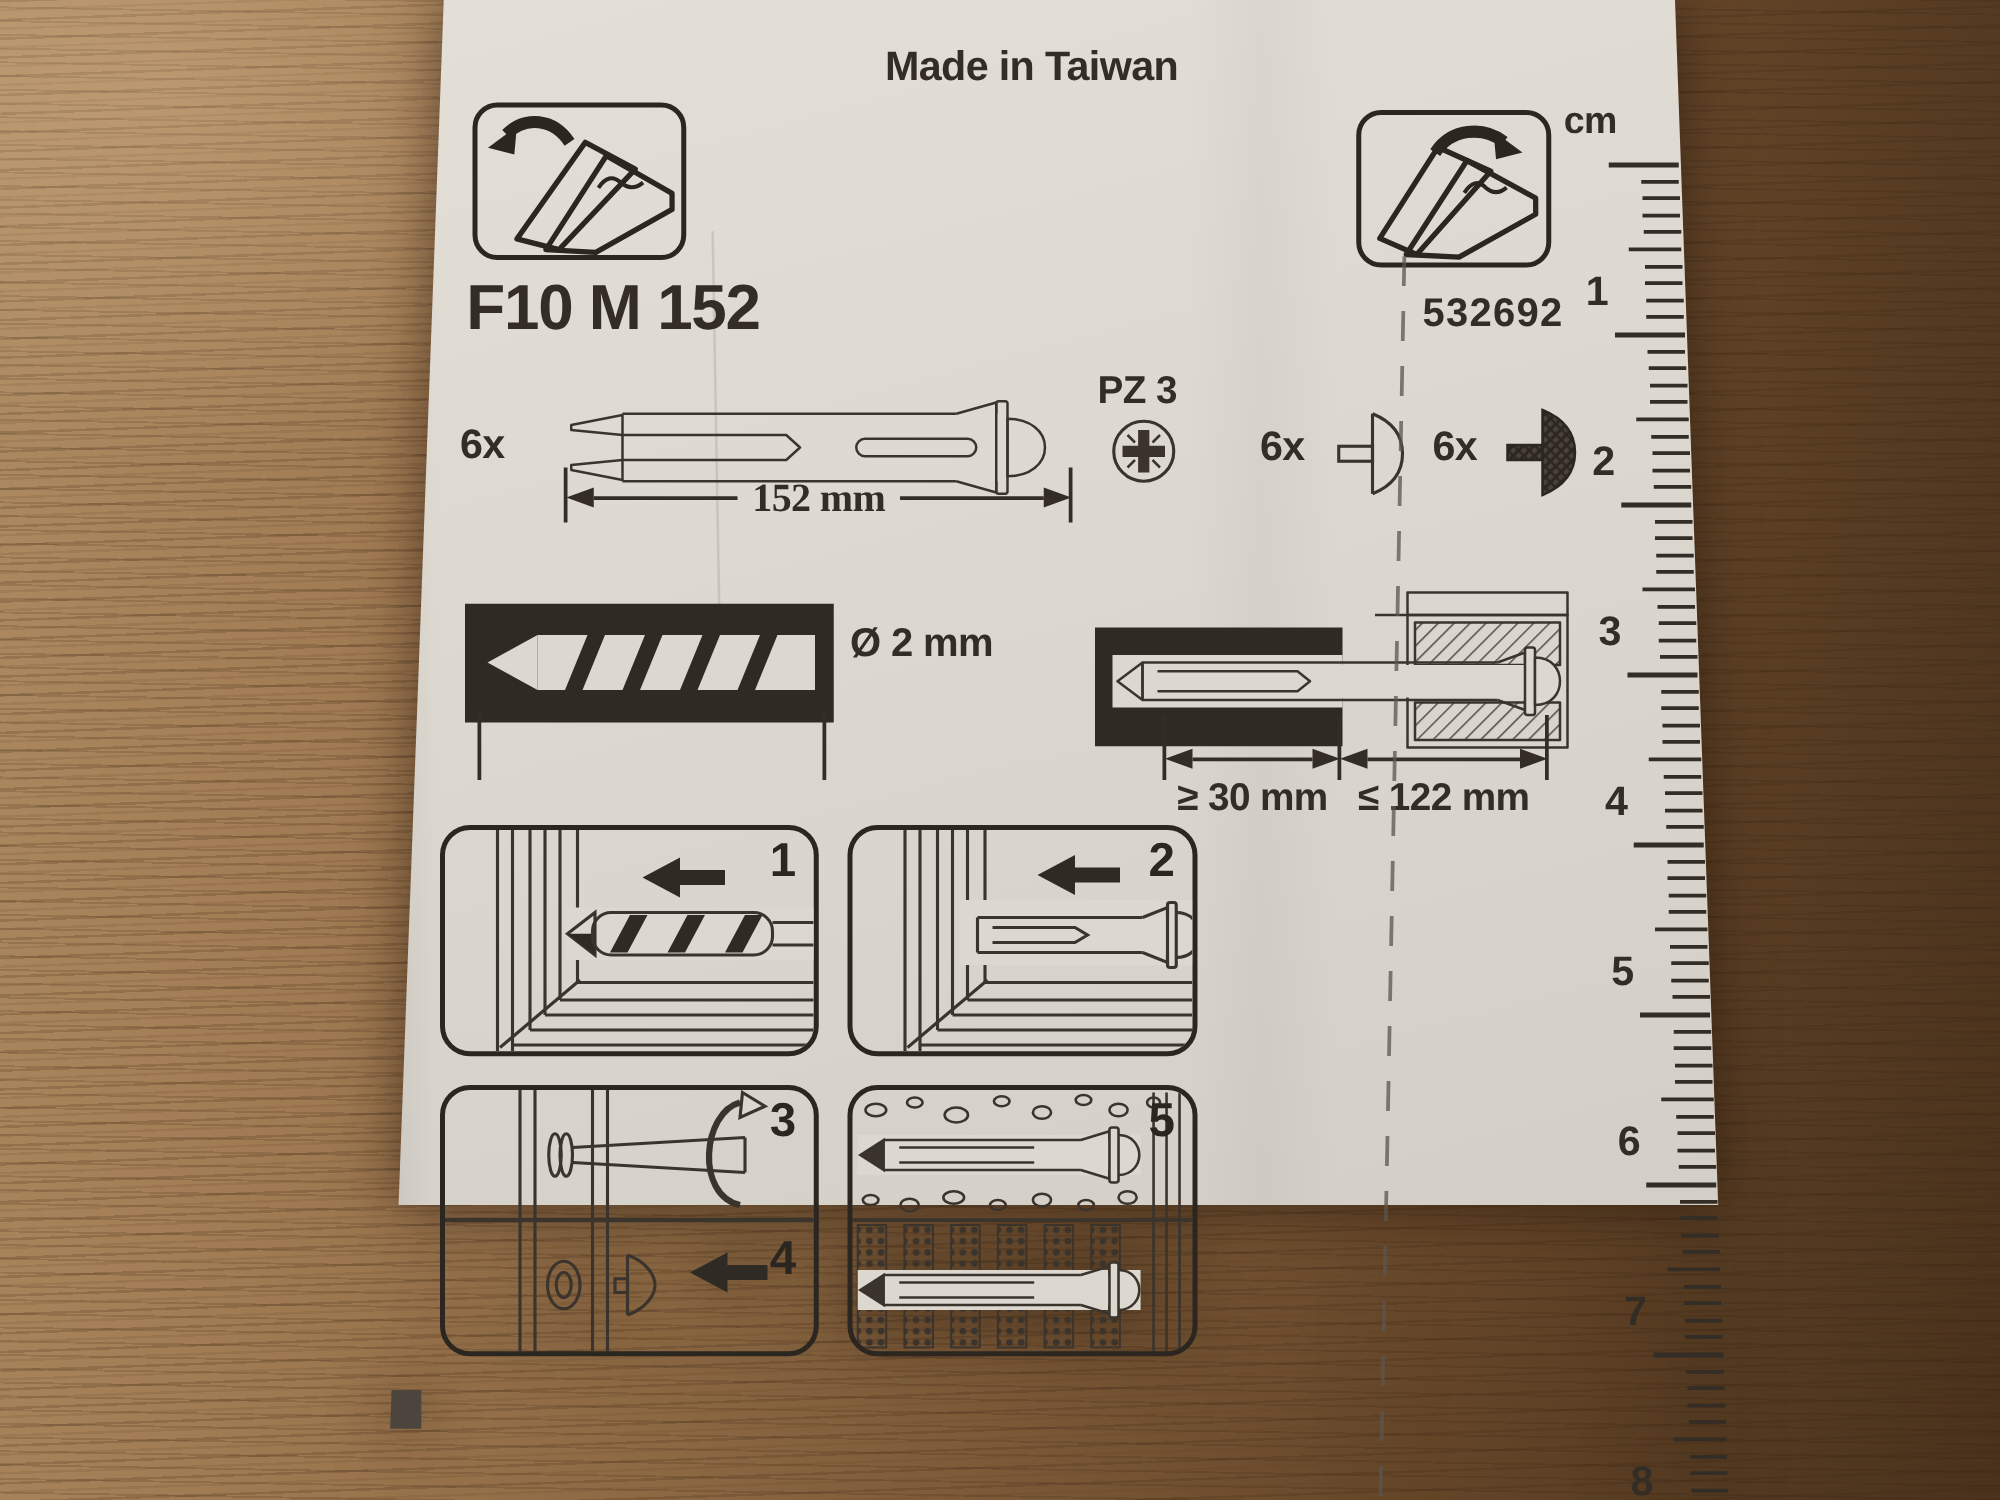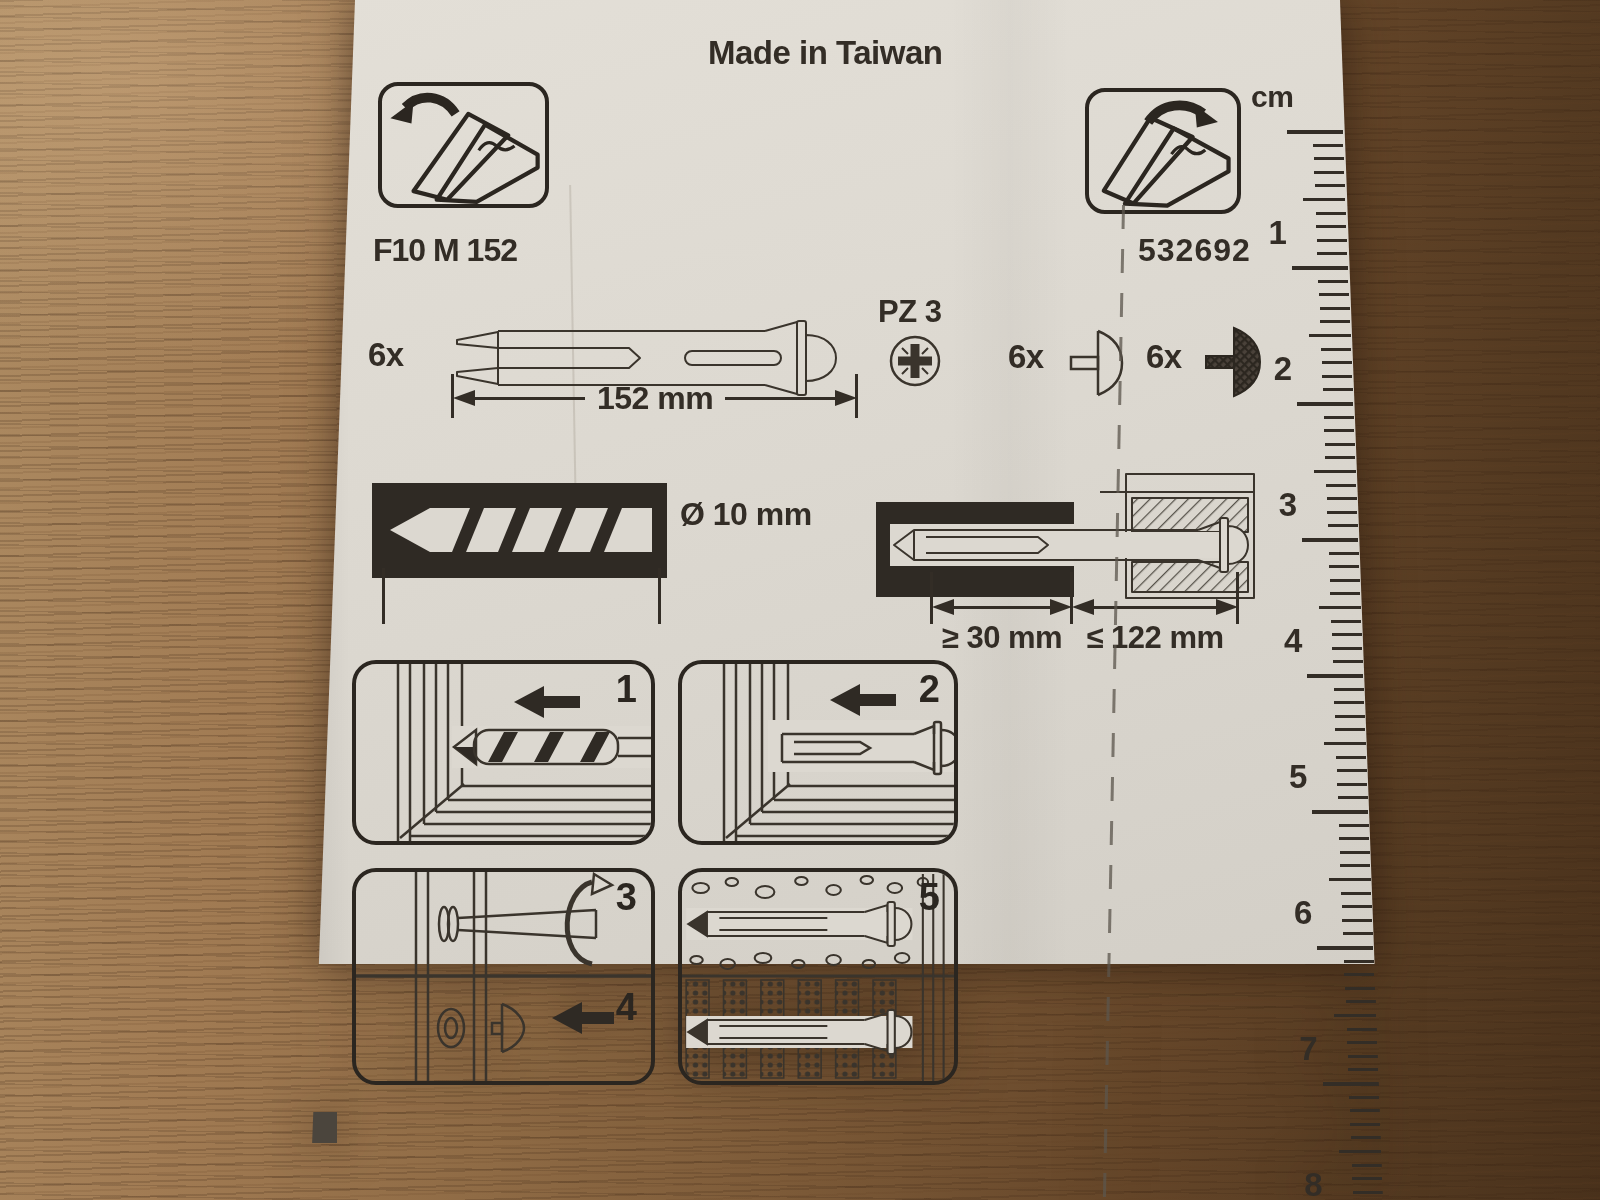--- a/index.html
+++ b/index.html
@@ -21,34 +21,34 @@
   .sheet{position:absolute;left:310px;top:0;width:1075px;height:964px;
     background:linear-gradient(165deg,#e3dfd7 0%,#dcd8d0 48%,#d3cfc7 100%);
     clip-path:polygon(45px 0px,1030px 0px,1073px 1200px,0px 1200px);
   }
   .sheet-wrap{position:absolute;inset:0;filter:drop-shadow(0 0 24px rgba(25,12,4,0.55));}
   .shade{position:absolute;inset:0;pointer-events:none;
     background:linear-gradient(90deg,rgba(0,0,0,0.06) 0,rgba(0,0,0,0) 40px,rgba(0,0,0,0) 640px,rgba(0,0,0,0.03) 700px,rgba(0,0,0,0) 760px);}
   .crease{position:absolute;left:262px;top:185px;width:2px;height:330px;background:rgba(110,100,85,0.18);transform:rotate(-1deg);}
   .txt{position:absolute;font-weight:bold;color:var(--ink);letter-spacing:-0.5px;white-space:nowrap;}
   .made-in{left:398px;top:34px;font-size:33px;}
-  .code{left:63px;top:232px;font-size:32px;letter-spacing:-1px;}
+  .code{left:63px;top:216px;font-size:51px;letter-spacing:-1px;}
   .artno{left:828px;top:232px;font-size:32px;letter-spacing:1px;}
   .pzlabel{left:568px;top:294px;font-size:31px;}
   .q1{left:58px;top:336px;font-size:33px;}
   .q2{left:698px;top:338px;font-size:33px;}
   .q3{left:836px;top:338px;font-size:33px;}
   .dia{left:370px;top:496px;font-size:32px;}
   .cm{left:941px;top:80px;font-size:30px;}
   
   .icon-box{position:absolute;border:4px solid #2b2620;border-radius:20px;background:rgba(0,0,0,0);}
   .icon-left{left:68px;top:82px;width:163px;height:118px;}
   .icon-right{left:775px;top:88px;width:148px;height:118px;}
   
-  .dim{position:absolute;display:flex;align-items:center;height:36px;}
+  .dim{position:absolute;display:flex;align-items:center;height:36px;font-family:Liberation Serif, serif;}
   .dim .ln{flex:1;height:3px;background:var(--ink);}
   .dim .al{width:0;height:0;border-top:8px solid rgba(0,0,0,0);border-bottom:8px solid rgba(0,0,0,0);border-right:22px solid var(--ink);}
   .dim .ar{width:0;height:0;border-top:8px solid rgba(0,0,0,0);border-bottom:8px solid rgba(0,0,0,0);border-left:22px solid var(--ink);}
   .dim .dtx{padding:0 12px;font-size:32px;font-weight:bold;letter-spacing:-0.5px;white-space:nowrap;}
   .ext{position:absolute;width:3px;background:var(--ink);}
   .dimlabel{position:absolute;font-weight:bold;font-size:31px;text-align:center;letter-spacing:-0.5px;white-space:nowrap;}
   
   .drillblock{position:absolute;left:62px;top:483px;width:295px;height:95px;background:#2f2a24;}
   
   .stepbox{position:absolute;border:4px solid #2b2620;border-radius:24px;box-sizing:border-box;overflow:hidden;}
@@ -158,21 +158,21 @@
     <div class="drillblock">
       <svg width="295" height="95" viewBox="0 0 295 95">
         <polygon points="18,47 58,25 58,69" fill="#dcd8d0"></polygon>
         <rect x="58" y="25" width="222" height="44" fill="#dcd8d0"></rect>
         <polygon points="80,69 98,25 112,25 94,69" fill="#2f2a24"></polygon>
         <polygon points="126,69 144,25 158,25 140,69" fill="#2f2a24"></polygon>
         <polygon points="172,69 190,25 204,25 186,69" fill="#2f2a24"></polygon>
         <polygon points="218,69 236,25 250,25 232,69" fill="#2f2a24"></polygon>
       </svg>
     </div>
-    <div class="txt dia">Ø 10 mm</div>
+    <div class="txt dia">Ø 2 mm</div>
 
     <div class="ext" style="left:72px;top:568px;height:56px"></div>
     <div class="ext" style="left:348px;top:568px;height:56px"></div>
 
     <svg style="position:absolute;left:558px;top:462px" width="395" height="140" viewBox="0 0 395 140" stroke="#3a342c" fill="none" stroke-width="2" stroke-linejoin="round">
       <defs>
         <pattern id="hx" width="9" height="9" patternUnits="userSpaceOnUse" patternTransform="rotate(45)">
           <line x1="0" y1="0" x2="0" y2="9" stroke="#57534b" stroke-width="2.5"></line>
         </pattern>
       </defs>

